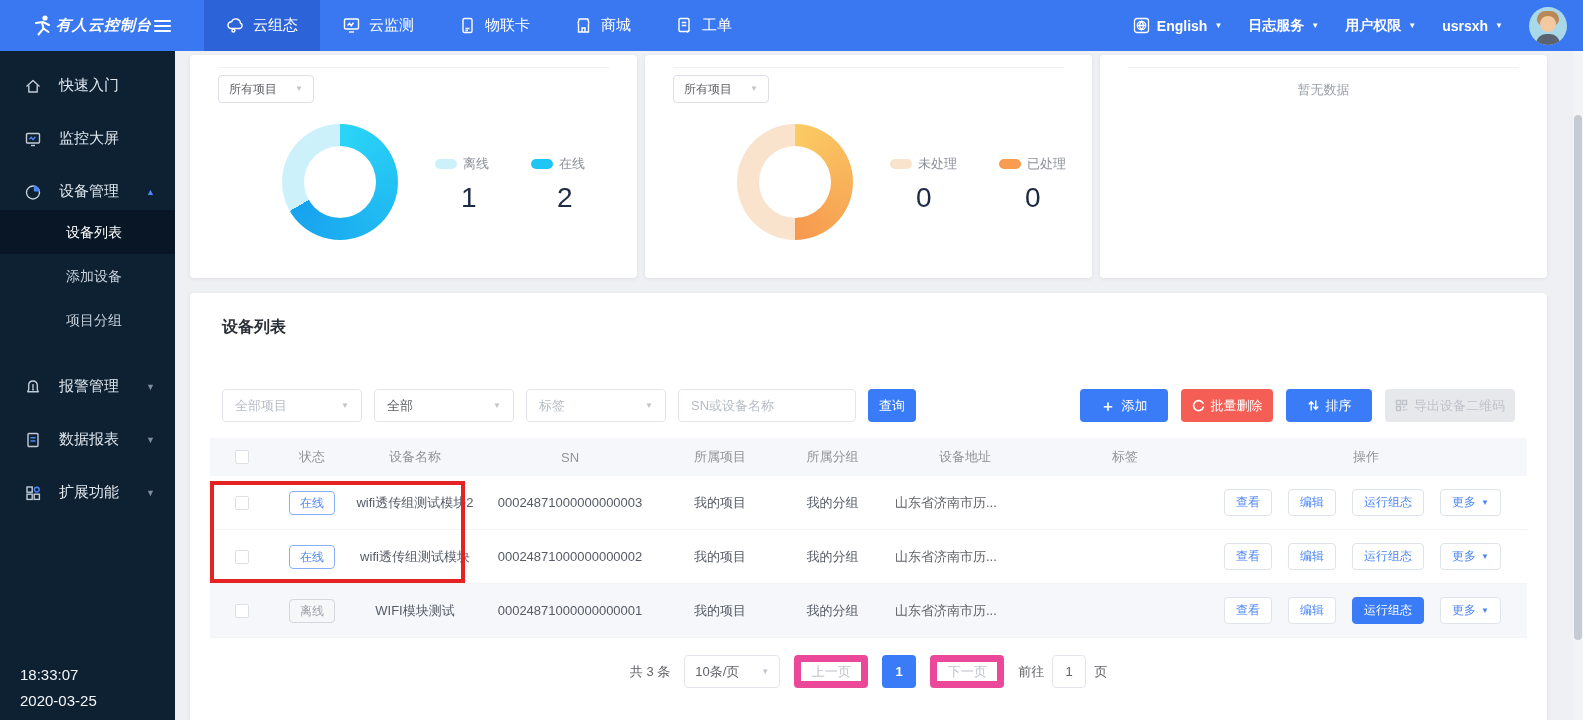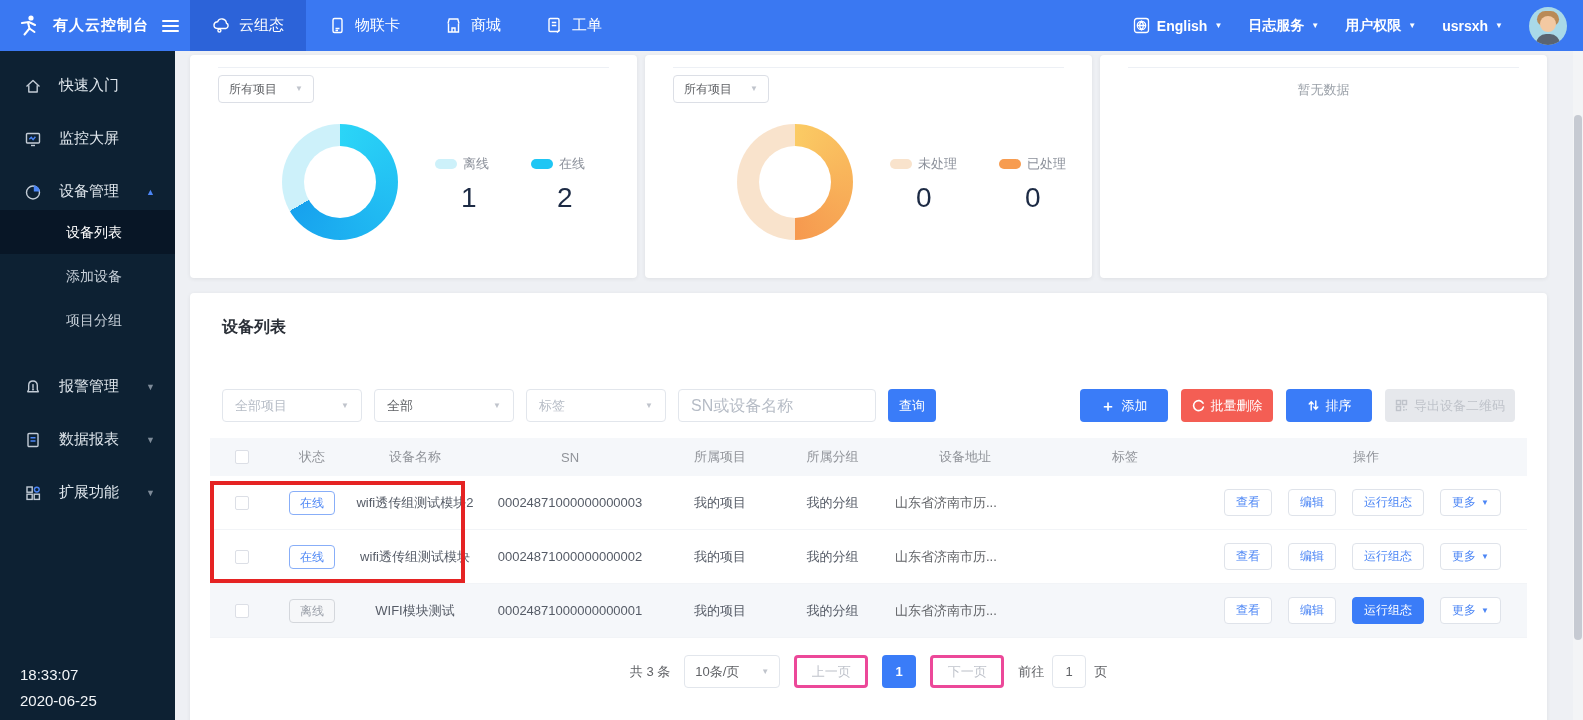--- a/index.html
+++ b/index.html
@@ -7,25 +7,25 @@
   body {
     position:relative; overflow:hidden;
     font-family:"Liberation Sans","DejaVu Sans",sans-serif;
     background:#eef0f4; color:#333;
   }
   
   header {
     position:absolute; top:0; left:0; width:100%; height:51px;
     background:#3a78f2; display:flex; align-items:stretch; z-index:30; color:#fff;
   }
-  .brand { width:186px; display:flex; align-items:center; gap:11px; padding-left:16px; }
+  .brand { width:186px; display:flex; align-items:center; padding-left:30px;font-style:italic; }
   .brand-title { font-size:15px; font-weight:bold; letter-spacing:1px; }
   .hamburger { display:flex; flex-direction:column; gap:3px; cursor:pointer; margin-left:2px; }
   .hamburger span { width:17px; height:2px; background:#fff; border-radius:1px; }
-  .nav-tabs { display:flex; margin-left:4px; }
+  .nav-tabs { display:flex; margin-left:18px; }
   .tab { display:flex; align-items:center; gap:8px; padding:0 22px; font-size:15px; cursor:pointer; }
   .tab.active { background:#2c63d9; }
   .header-right { margin-left:auto; display:flex; align-items:center; gap:26px; padding-right:16px; font-size:14px; font-weight:bold; }
   .hr-item { display:flex; align-items:center; gap:7px; cursor:pointer; }
   .caret { font-size:8px; line-height:1; }
   .avatar { width:38px; height:38px; border-radius:50%; background:#a9d9e8; position:relative; overflow:hidden; cursor:pointer; }
   .avatar .hair { position:absolute; left:8px; top:4px; width:22px; height:15px; border-radius:11px 11px 9px 9px; background:#b98a56; }
   .avatar .face { position:absolute; left:11px; top:9px; width:16px; height:16px; border-radius:50%; background:#f3c9a2; }
   .avatar .bodyv { position:absolute; left:7px; top:27px; width:24px; height:14px; border-radius:10px 10px 0 0; background:#5a6470; }
   
@@ -54,21 +54,21 @@
   .pill { width:22px; height:10px; border-radius:5px; }
   .legend-value { font-size:28px; color:#1c2a44; margin:9px 0 0 26px; }
   .empty-text { position:absolute; top:26px; width:100%; text-align:center; color:#9aa0a8; font-size:13px; }
   
   .list-card { margin-top:15px; height:445px; position:relative; }
   .list-title { padding:24px 0 0 32px; font-size:16px; font-weight:bold; color:#2b3038; }
   .filter-row { position:absolute; top:96px; left:32px; right:32px; display:flex; align-items:center; gap:12px; }
   .f-select { width:140px; height:33px; border:1px solid #e2e6ec; border-radius:4px; display:flex; align-items:center; justify-content:space-between;
     padding:0 12px; font-size:13px; background:#fff; cursor:pointer; }
   .val-muted { color:#b6bcc6; } .val-dark { color:#606266; }
-  .f-input { width:198px; height:33px; border:1px solid #e2e6ec; border-radius:4px; padding:0 12px; font-size:16px; color:#606266; outline:none; }
+  .f-input { width:178px; height:33px; border:1px solid #e2e6ec; border-radius:4px; padding:0 12px; font-size:13px; color:#606266; outline:none; }
   .f-input::placeholder { color:#b6bcc6; }
   .btn { height:33px; border:none; border-radius:4px; font-size:13px; cursor:pointer; display:inline-flex; align-items:center; justify-content:center; gap:6px; color:#fff; }
   .btn-primary { background:#3a7cf8; }
   .btn-danger { background:#f45e54; }
   .btn-disabled { background:#e6e8ec; color:#bfc3ca; cursor:not-allowed; }
   .btn-query { width:48px; }
   .toolbar { margin-left:auto; display:flex; gap:13px; }
   .w-add{width:88px}.w-del{width:92px}.w-sort{width:86px}.w-exp{width:130px}
   .plus { font-size:15px; font-weight:bold; line-height:1; }
   
@@ -84,21 +84,21 @@
   .badge { display:inline-block; min-width:46px; height:24px; line-height:22px; border-radius:4px; font-size:12px; text-align:center; }
   .badge.online { color:#4c86f5; border:1px solid #88aef8; background:#fff; }
   .badge.offline { color:#9ca1aa; border:1px solid #d4d7dc; background:#f6f7f9; }
   .actions { display:flex; justify-content:flex-end; gap:16px; padding-right:26px; }
   .abtn { height:27px; padding:0 11px; border:1px solid #dfe3ea; border-radius:4px; background:#fff; color:#4c86f5; font-size:12px; display:inline-flex; align-items:center; gap:5px; cursor:pointer; }
   .abtn.solid { background:#3a7cf8; border-color:#3a7cf8; color:#fff; }
   .abtn .caret { color:inherit; }
   
   .pagination { position:absolute; top:362px; left:0; right:0; display:flex; align-items:center; justify-content:center; gap:14px; font-size:13px; color:#606266; }
   .pg-select { width:96px; height:33px; border:1px solid #e2e6ec; border-radius:4px; display:flex; align-items:center; justify-content:space-between; padding:0 10px; background:#fff; cursor:pointer; }
-  .pg-btn { width:74px; height:33px; border:3px solid #ec4899; border-radius:4px; background:#fff; color:#c0c4cc; font-size:13px; cursor:not-allowed; }
+  .pg-btn { width:74px; height:33px; border:7px solid #ec4899; border-radius:4px; background:#fff; color:#c0c4cc; font-size:13px; cursor:not-allowed; }
   .pg-current { width:34px; height:33px; border-radius:4px; background:#3a7cf8; color:#fff; font-weight:bold; display:flex; align-items:center; justify-content:center; font-size:13px; cursor:pointer; }
   .pg-goto { display:flex; align-items:center; gap:8px; }
   .pg-goto input { width:34px; height:33px; border:1px solid #e2e6ec; border-radius:4px; text-align:center; color:#606266; font-size:13px; outline:none; }
   
   .red-annotation { position:absolute; left:210px; top:481px; width:255px; height:102px; border:4px solid #e52323; z-index:40; pointer-events:none; }
   .scrollbar { position:absolute; right:0; top:51px; width:10px; bottom:0; background:#f3f4f6; z-index:35; }
   .scroll-thumb { position:absolute; left:1px; right:1px; top:64px; height:525px; background:#c6cad2; border-radius:5px; cursor:grab; }
   svg { display:block; }
 </style>
 </head>
@@ -123,20 +123,30 @@
   </div>
   <nav class="nav-tabs">
     <div class="tab active">
       <span>
         <svg width="19" height="19" viewBox="0 0 19 19" fill="none" stroke="#fff" stroke-width="1.4">
           <path d="M5.2 12.5a3.4 3.4 0 0 1 .4-6.8 4.6 4.6 0 0 1 8.8 1.3 2.9 2.9 0 0 1-.6 5.5z"></path>
           <circle cx="7.4" cy="14.6" r="1.5"></circle>
         </svg>
       </span>
       <span>云组态</span>
+    </div>
+    <div class="tab">
+      <span>
+        <svg width="19" height="19" viewBox="0 0 19 19" fill="none" stroke="#fff" stroke-width="1.4">
+          <rect x="2.5" y="3" width="14" height="10" rx="1.2"></rect>
+            <path d="M7 16h5"></path>
+            <path d="M5.5 9.5l2-2.2 1.8 2.4 2.2-3"></path>
+        </svg>
+      </span>
+      <span>云监测</span>
     </div>
     <div class="tab">
       <span>
         <svg width="19" height="19" viewBox="0 0 19 19" fill="none" stroke="#fff" stroke-width="1.4">
           <rect x="5" y="2.5" width="9" height="14" rx="1.5"></rect>
             <path d="M7.5 12.5h4M7.5 14.5h2.5"></path>
         </svg>
       </span>
       <span>物联卡</span>
     </div>
@@ -256,21 +266,21 @@
           <rect x="3" y="10.2" width="5.2" height="5.2"></rect>
           <rect x="10.2" y="10.2" width="5.2" height="5.2"></rect>
         <circle cx="12.8" cy="5.6" r="2.4" stroke="#4c86f5"></circle>
       </svg>
     </span>
     <span>扩展功能</span>
     <span class="side-caret">▼</span>
   </div>
   <div class="clock">
     <div>18:33:07</div>
-    <div>2020-06-25</div>
+    <div>2020-03-25</div>
   </div>
 </aside>
 
 <main>
   <div class="cards-row">
 
     <section class="card stat-card">
       <div class="card-divider"></div>
       <div class="mini-select">
         <span>所有项目</span>

